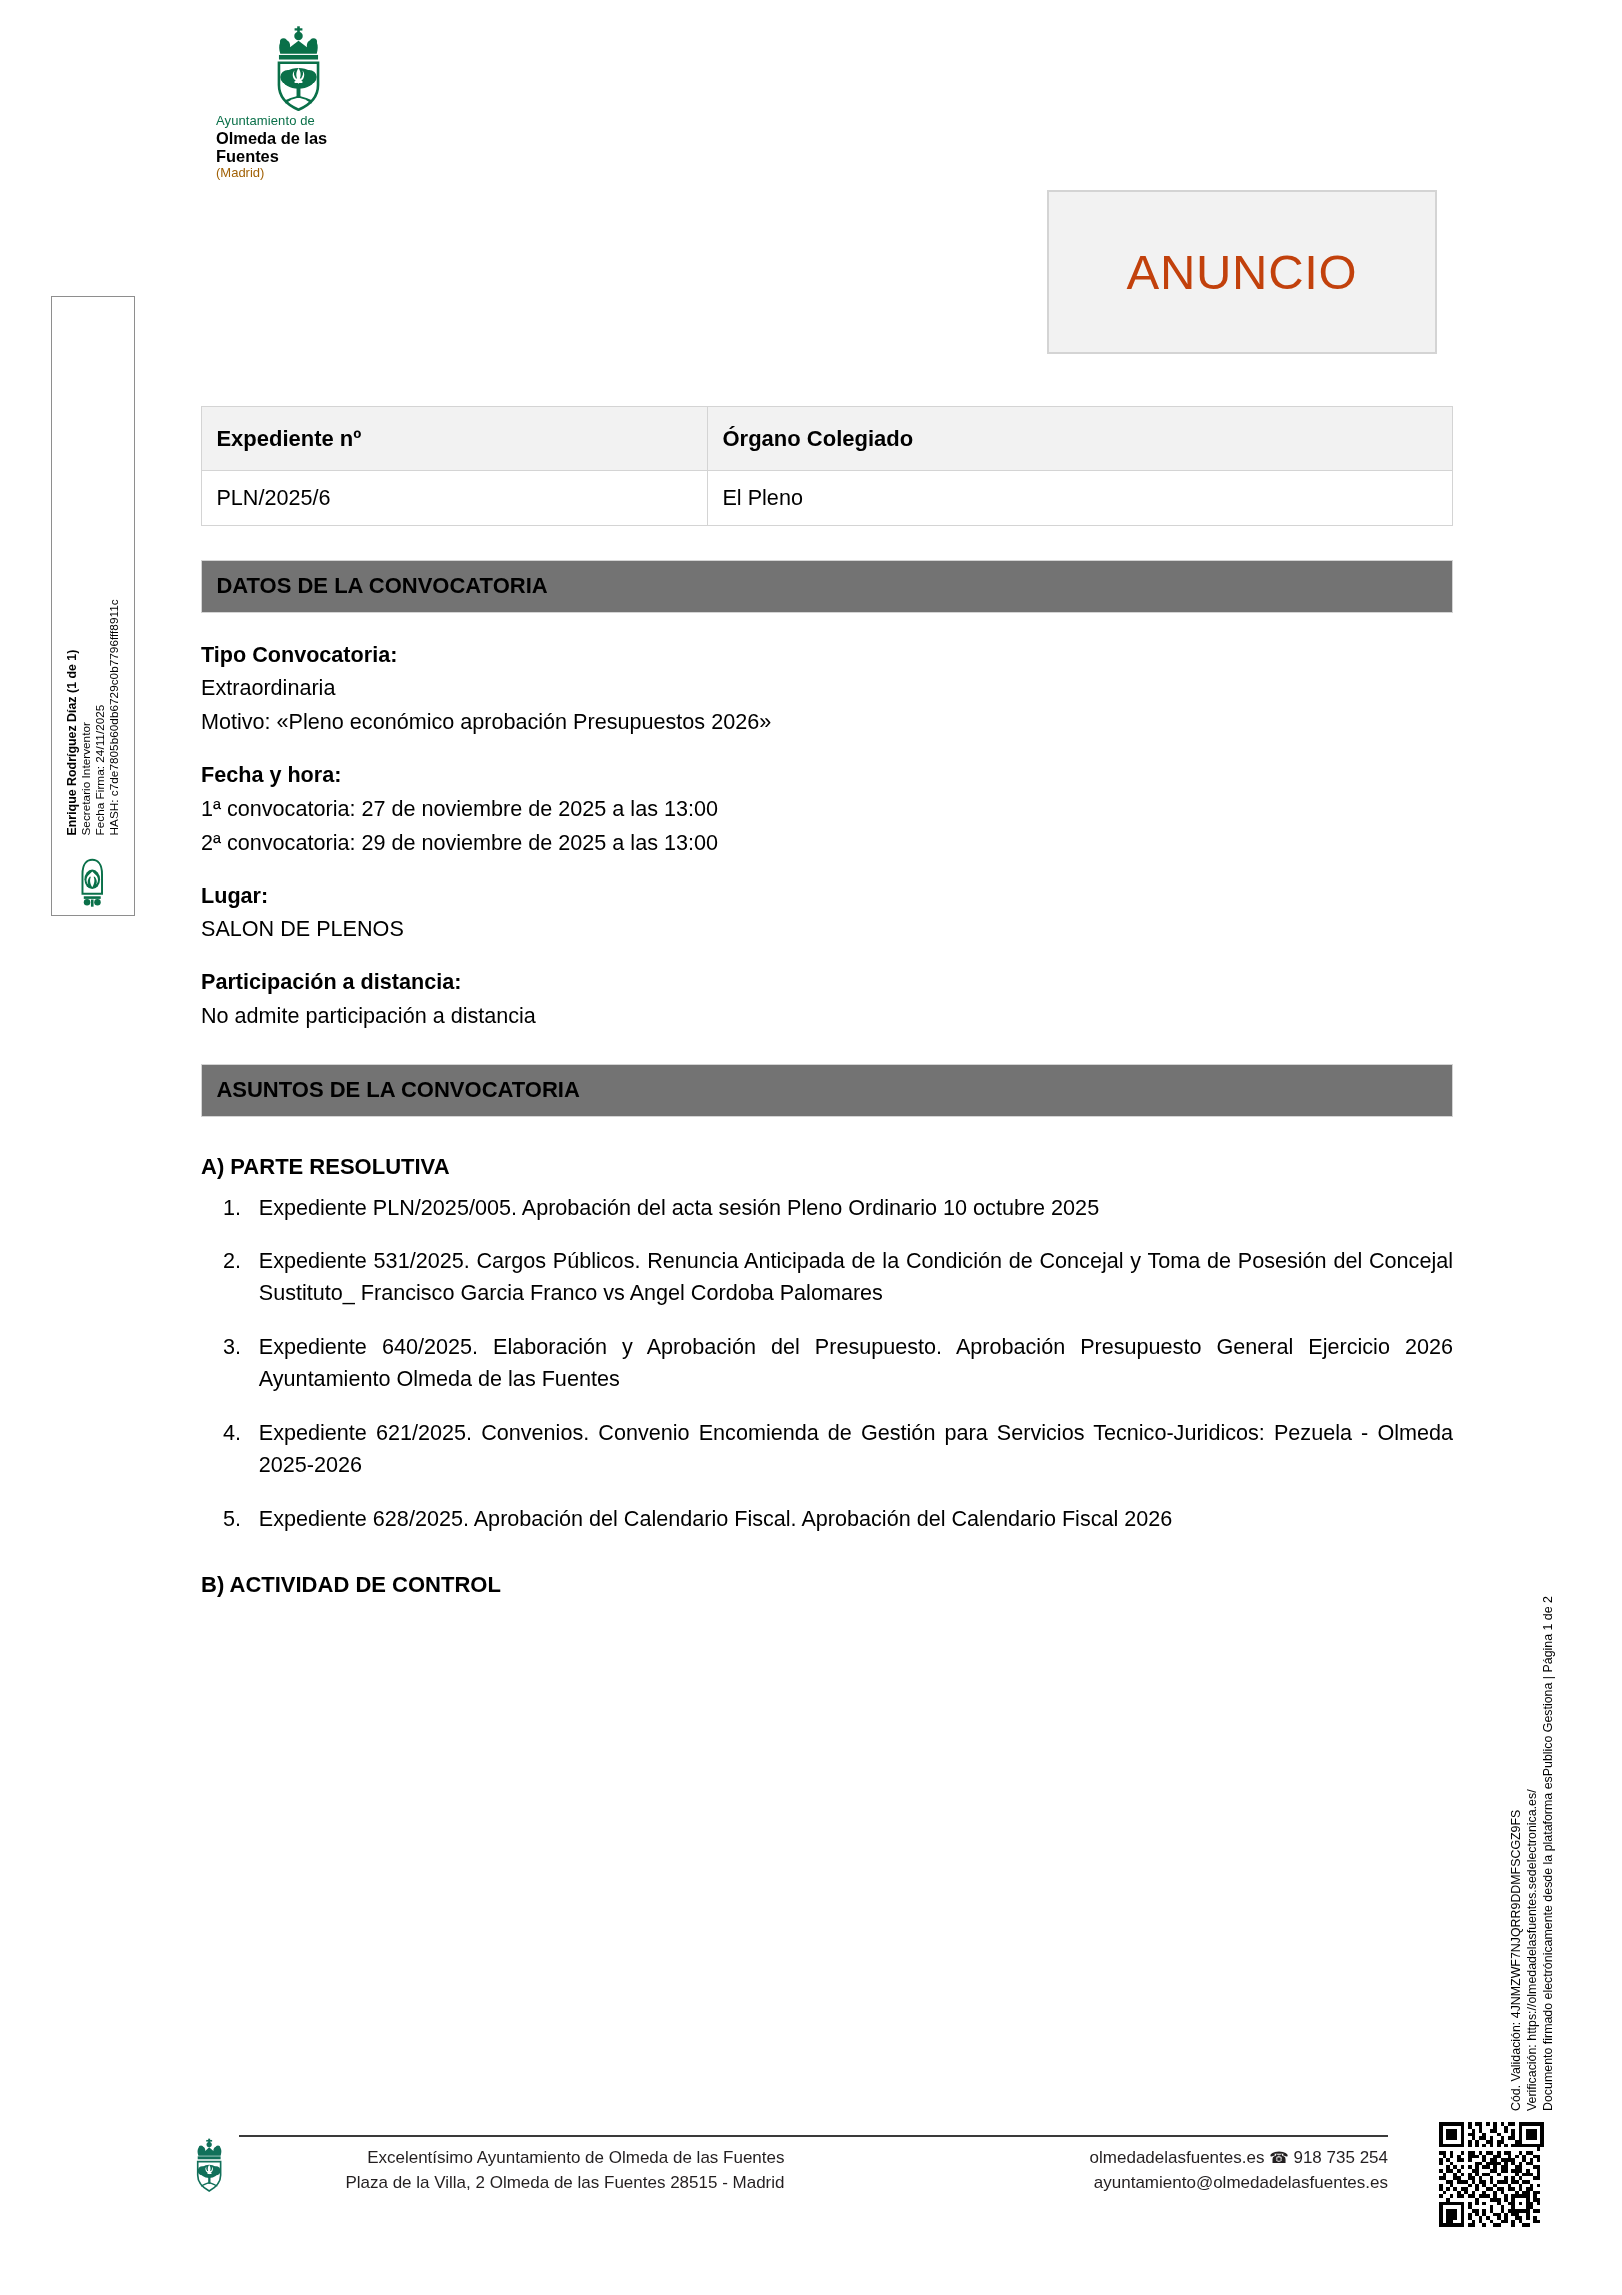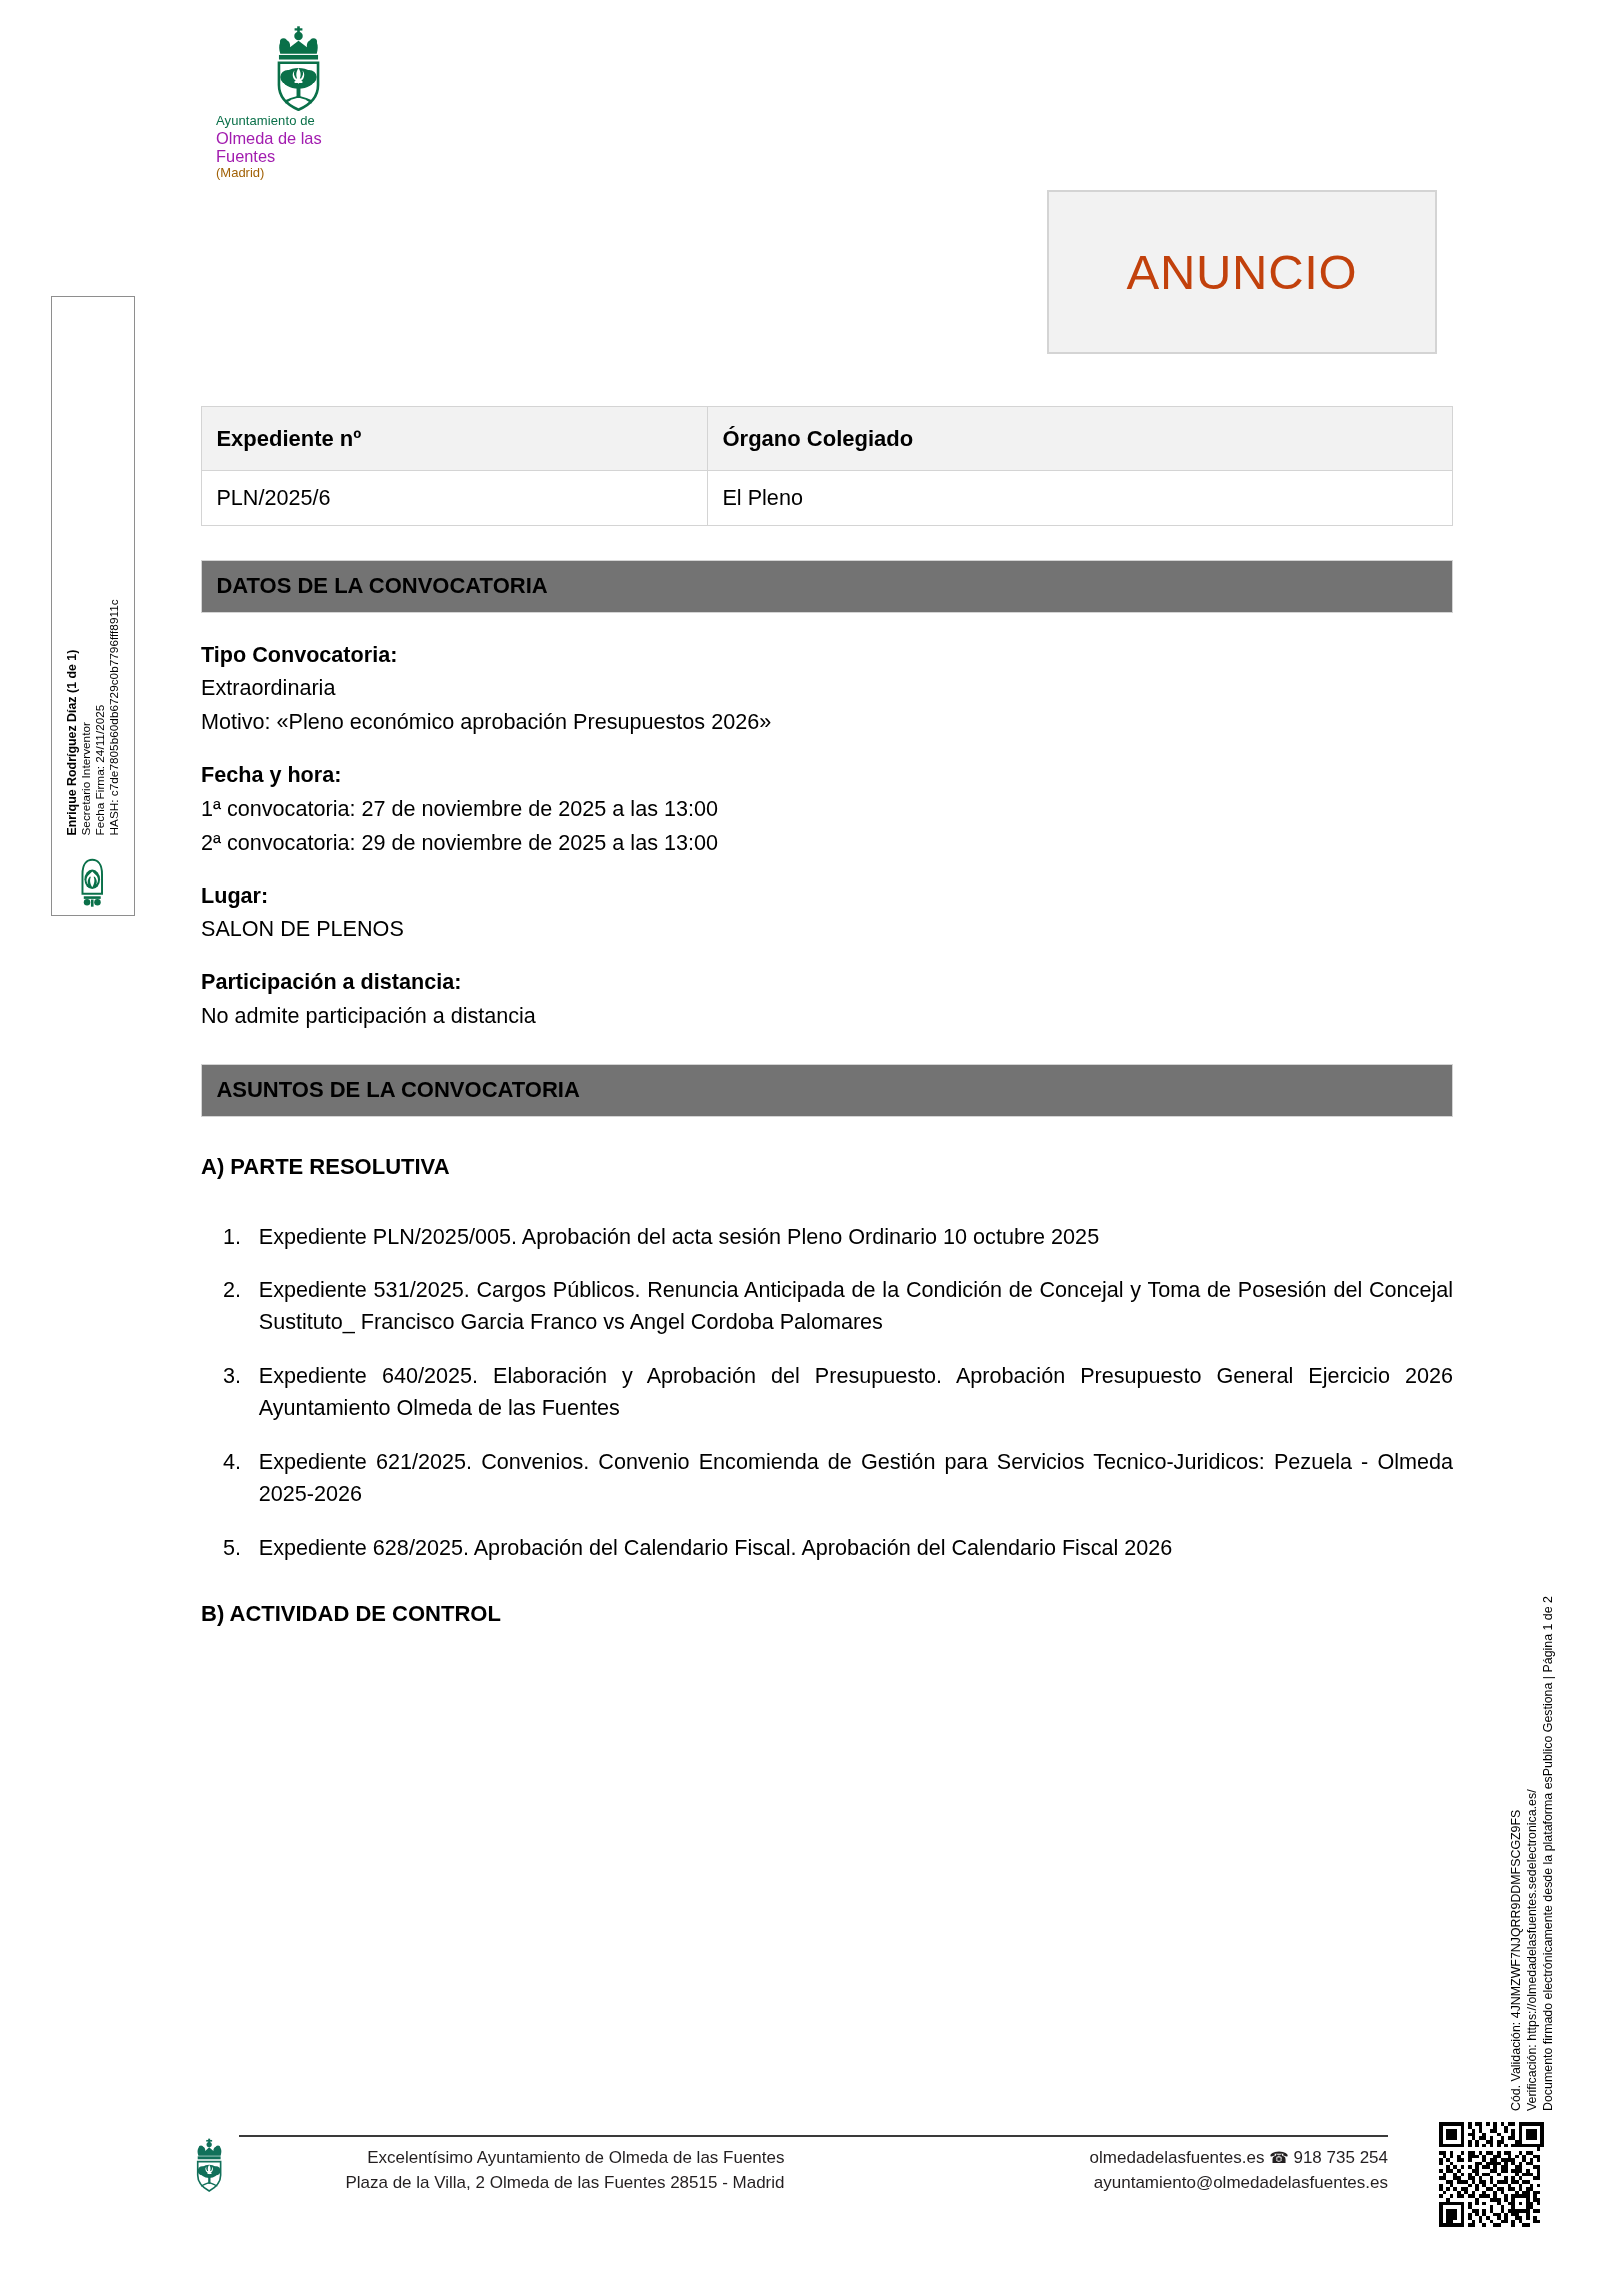--- a/index.html
+++ b/index.html
@@ -29,22 +29,22 @@
   .crest-svg { display: block; margin: 0 auto; }
   .logo-line1 {
     font-size: 13px;
     color: #0a7049;
     letter-spacing: 0.1px;
     line-height: 1.15;
     margin-top: 2.6px;
   }
   .logo-line2 {
     font-size: 16.4px;
-    font-weight: normal;
-    color: #a21caf;
+    font-weight: bold;
+    color: #000000;
     line-height: 1.15;
   }
   .logo-line3 {
     font-size: 13px;
     color: #a16207;
     line-height: 1.15;
   }
 
   
   .anuncio-box {
@@ -185,21 +185,21 @@
 
   
   .part-heading {
     font-size: 22px;
     font-weight: bold;
     margin-top: 37px;
   }
 
   
   ol.asuntos {
-    margin: 41px 0 0 0;
+    margin: 12px 0 0 0;
     padding-left: 46px;
     list-style-position: outside;
   }
   ol.asuntos li {
     font-size: 21.6px;
     line-height: 1.48;
     text-align: justify;
     margin-bottom: 22px;
     padding-left: 11.8px;
   }

